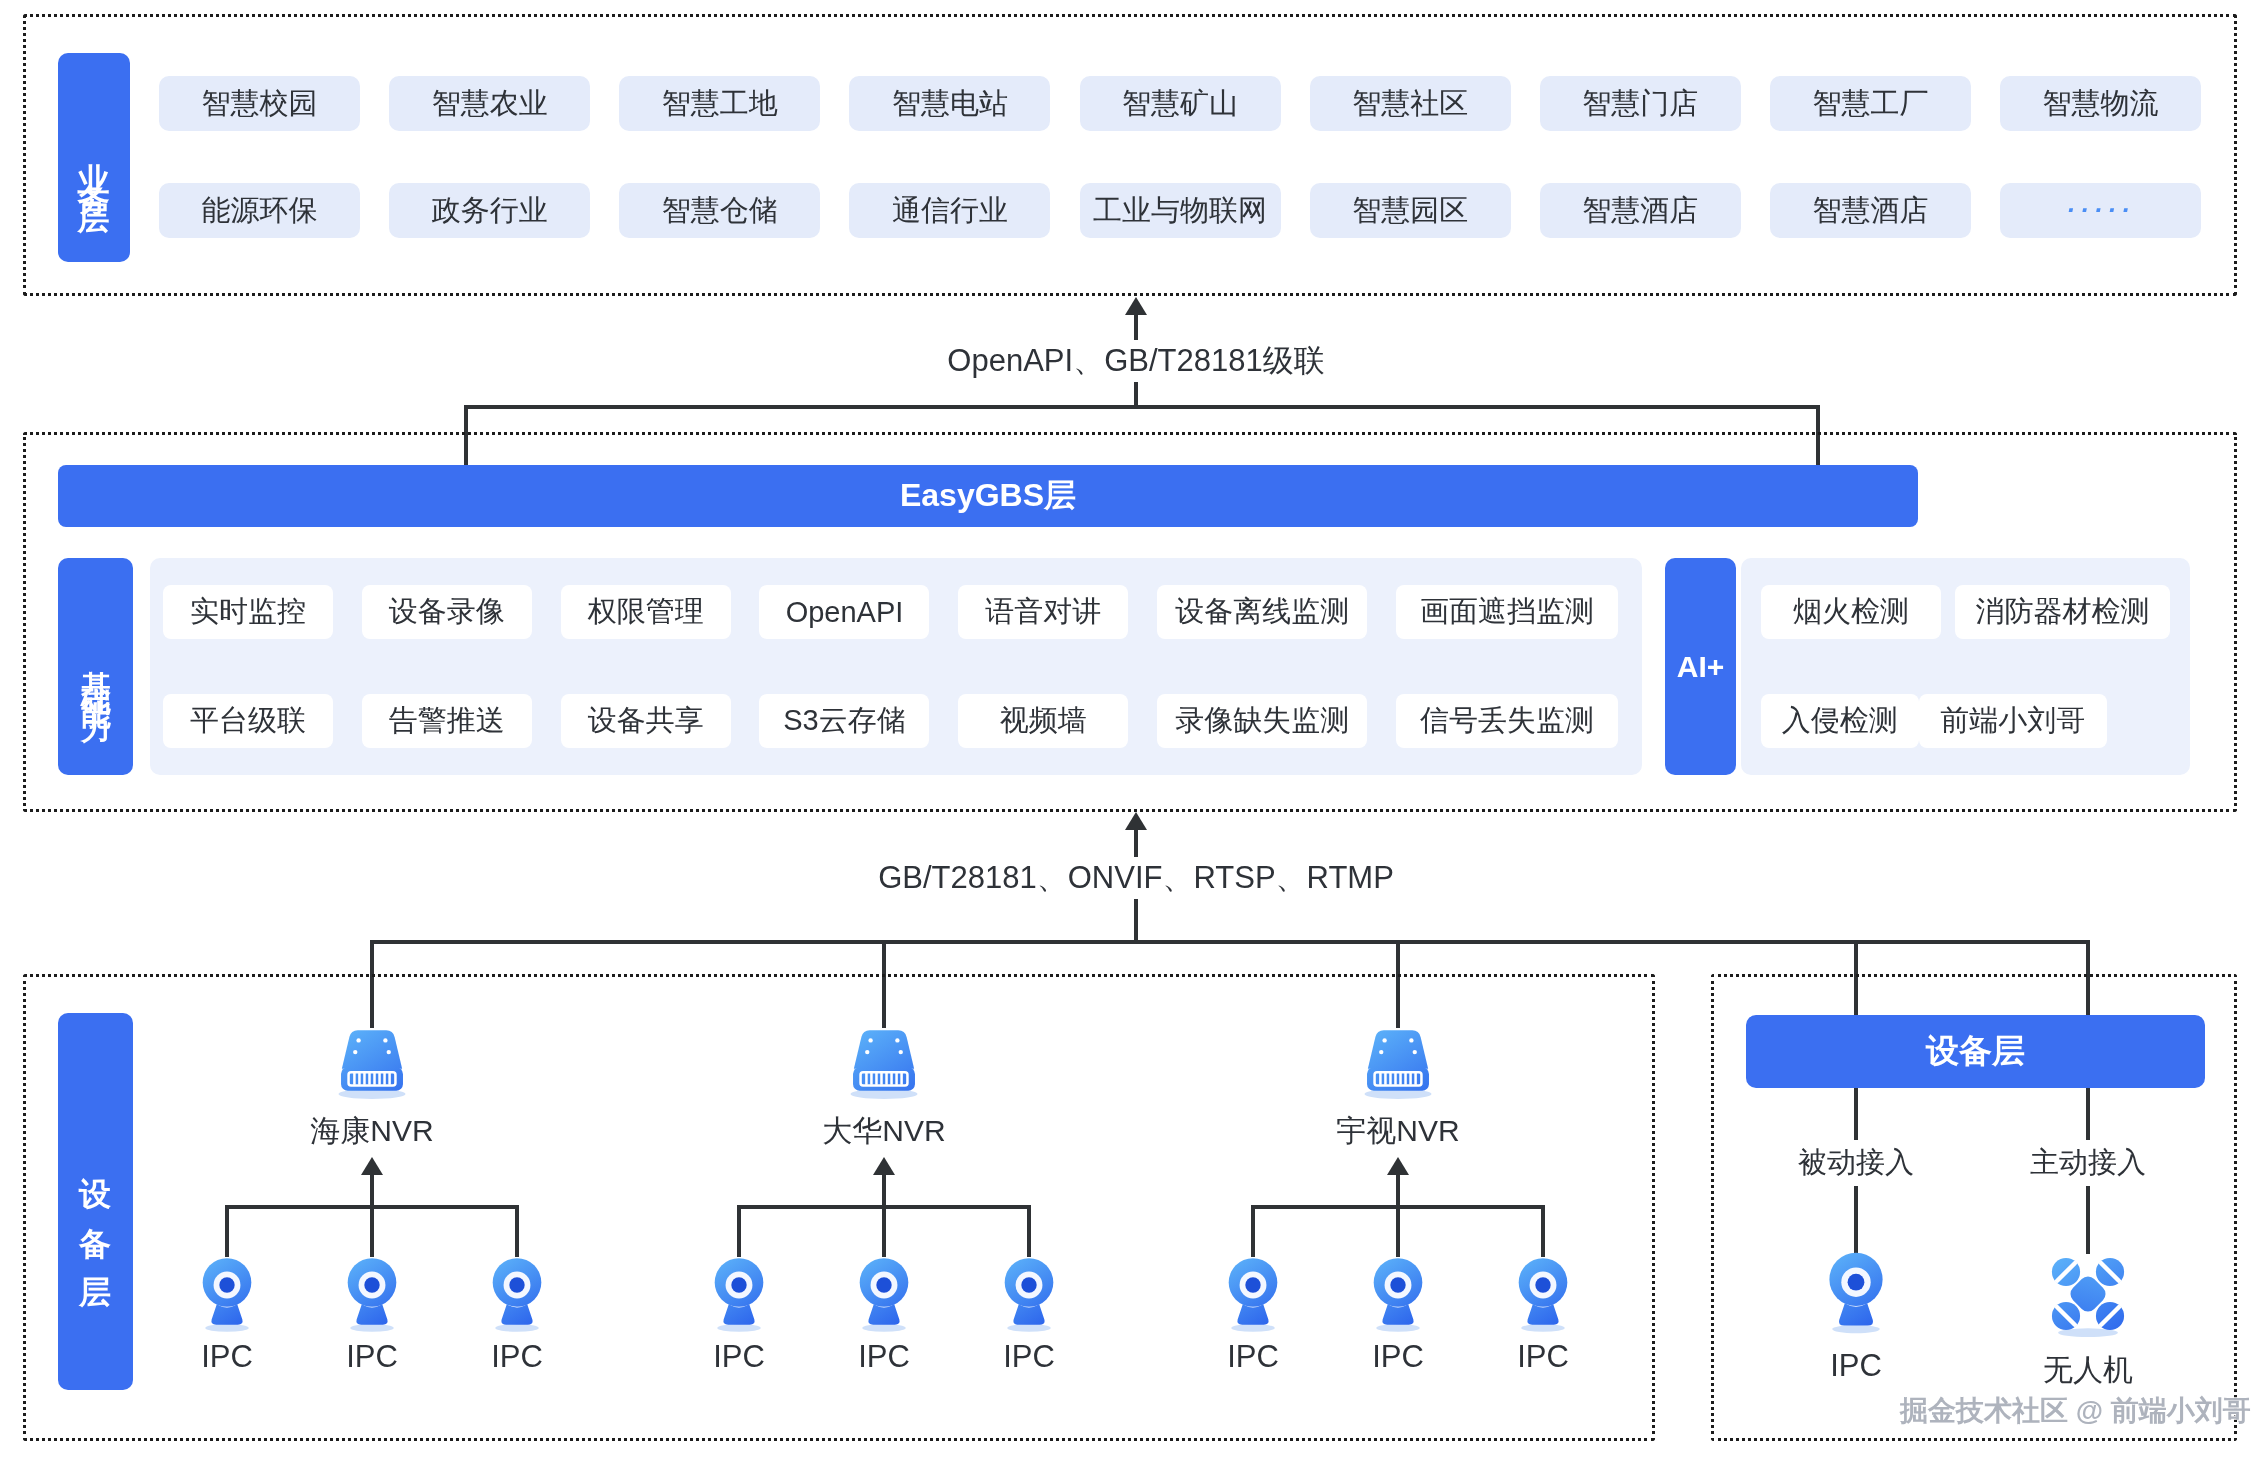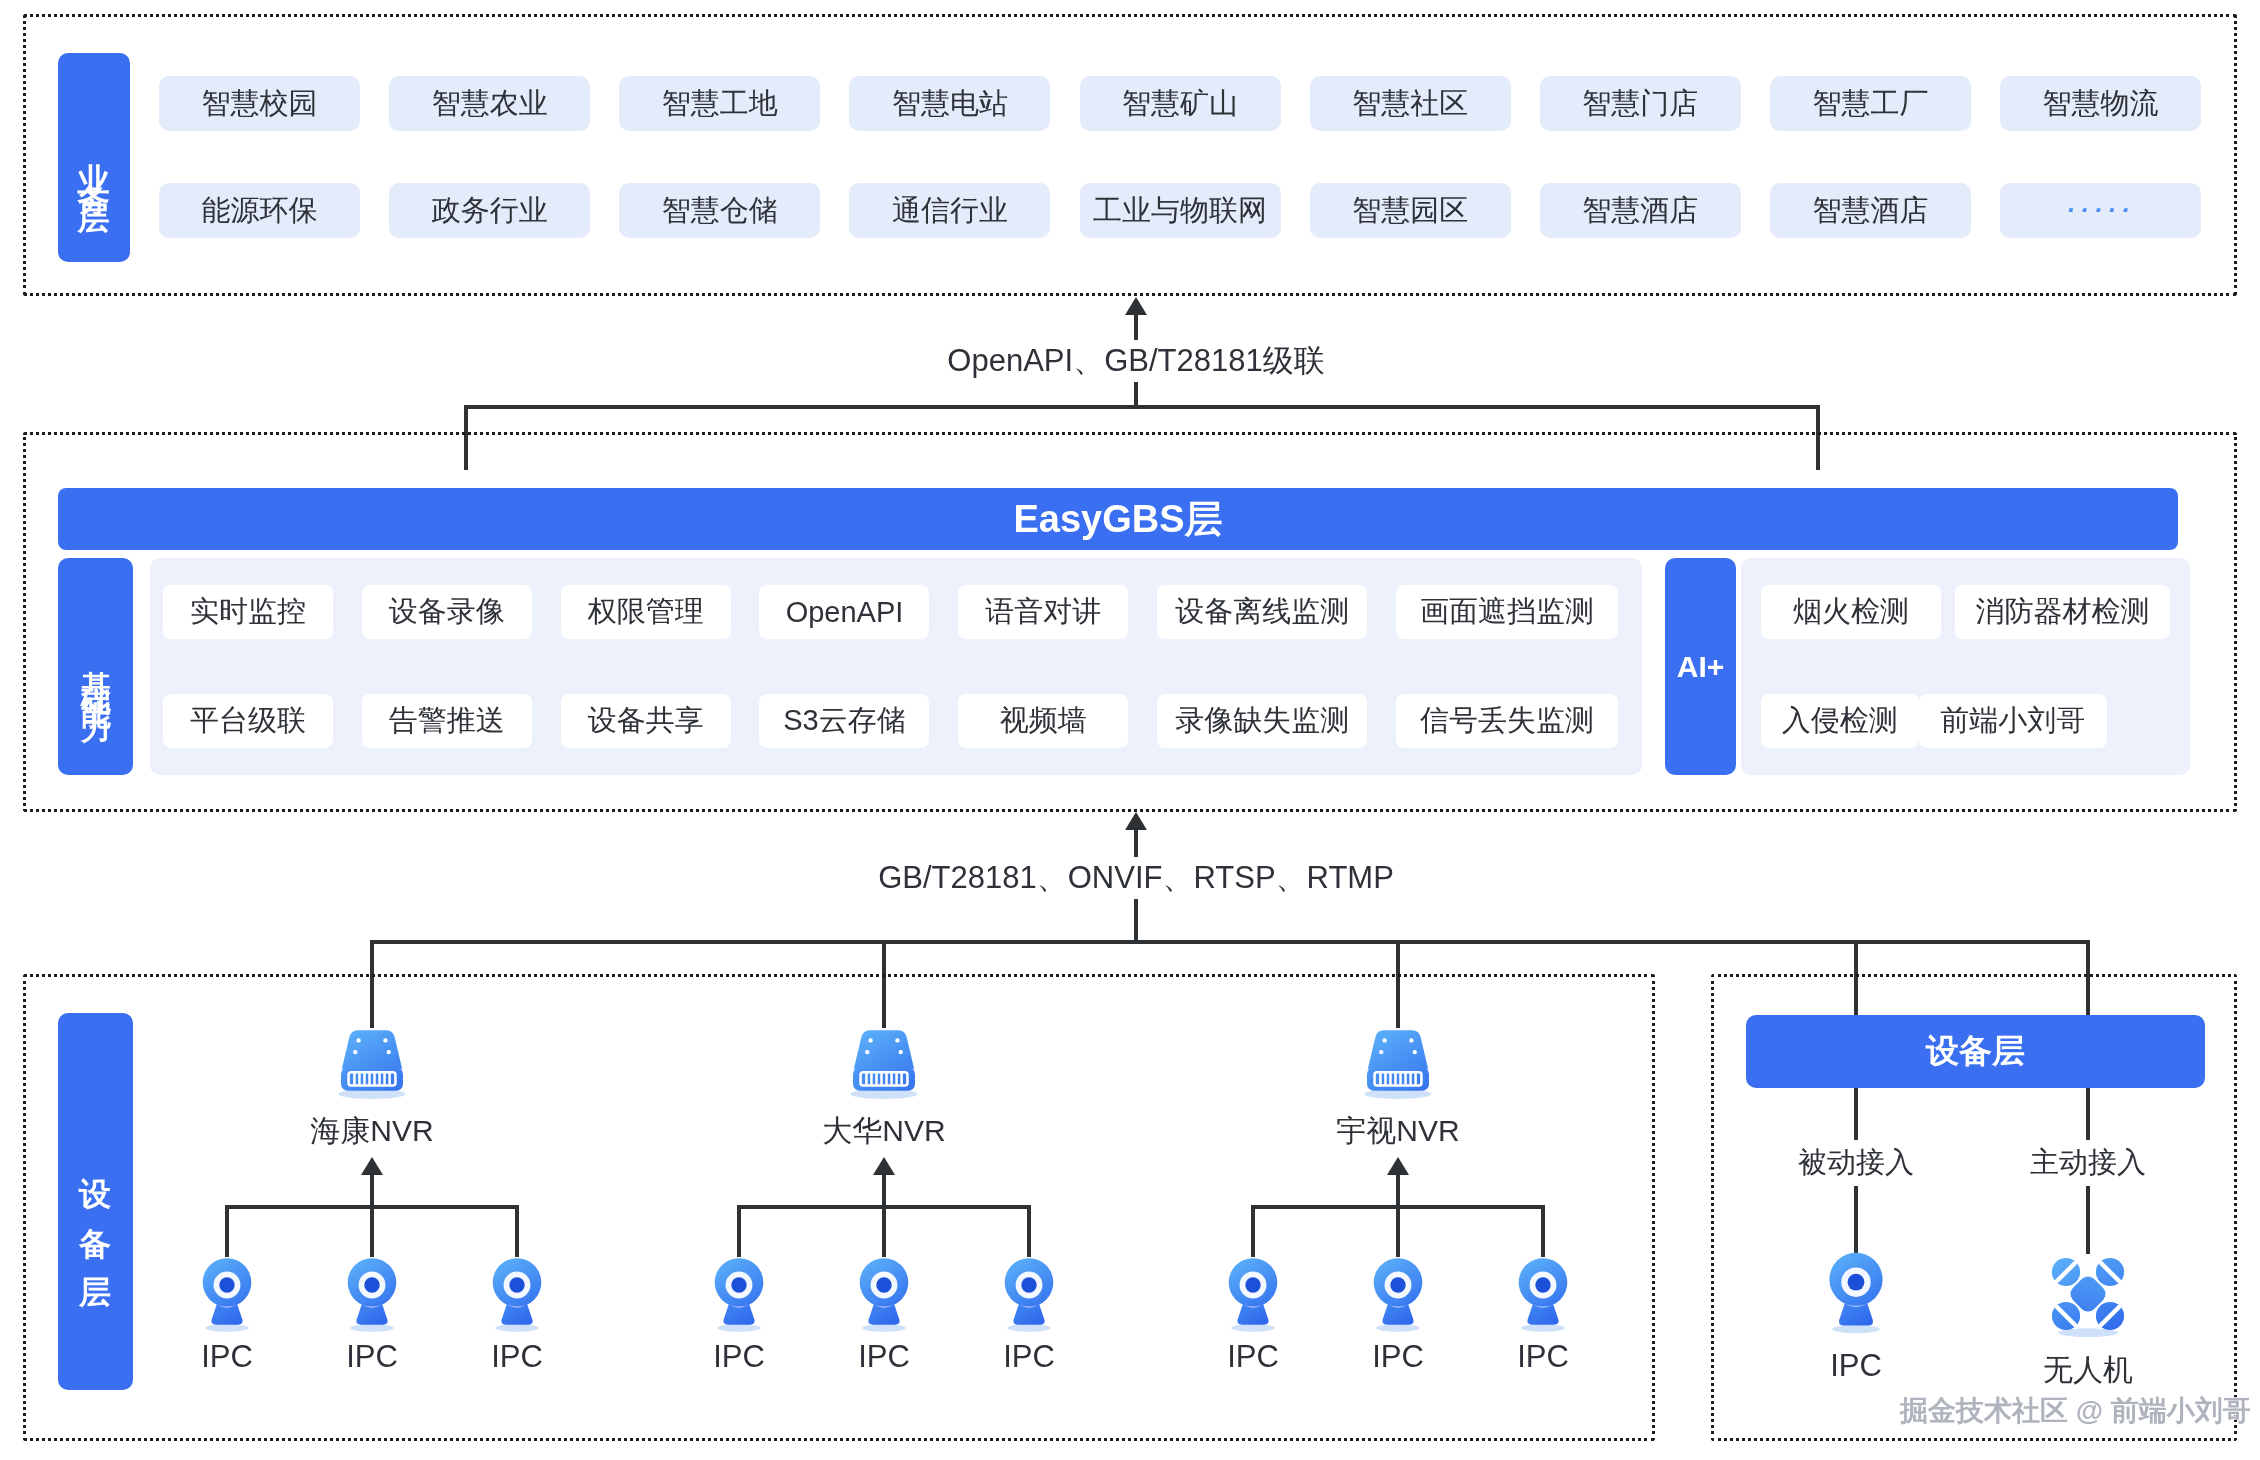--- a/index.html
+++ b/index.html
@@ -80,21 +80,21 @@
   </div>
 
   <div class="arrow-up" style="left:1125px;top:297px;"></div>
   <div class="vline" style="left:1134px;top:313px;height:94px;"></div>
   <div class="hline" style="left:464px;top:405px;width:1356px;"></div>
   <div class="vline" style="left:464px;top:405px;height:65px;"></div>
   <div class="vline" style="left:1816px;top:405px;height:65px;"></div>
   <div class="linktext" style="left:1136px;top:340px;">OpenAPI、GB/T28181级联</div>
 
   <div class="dashed" style="left:23px;top:432px;width:2214px;height:380px;"></div>
-  <div class="banner" style="left:58px;top:488px;width:2120px;height:62px;font-size:38px;">EasyGBS层</div>
+  <div class="banner" style="left:58px;top:465px;width:1860px;height:62px;font-size:32px;">EasyGBS层</div>
 
   <div class="vlabel" style="left:58px;top:558px;width:75px;height:217px;">
     <span class="vtext ls14">基础能力</span>
   </div>
   <div class="panel" style="left:150px;top:558px;width:1492px;height:217px;"></div>
   <div class="cardrow" style="left:163px;top:585px;width:1455px;">
     <div class="card cw">实时监控</div>
     <div class="card cw">设备录像</div>
     <div class="card cw">权限管理</div>
     <div class="card cw">OpenAPI</div>

